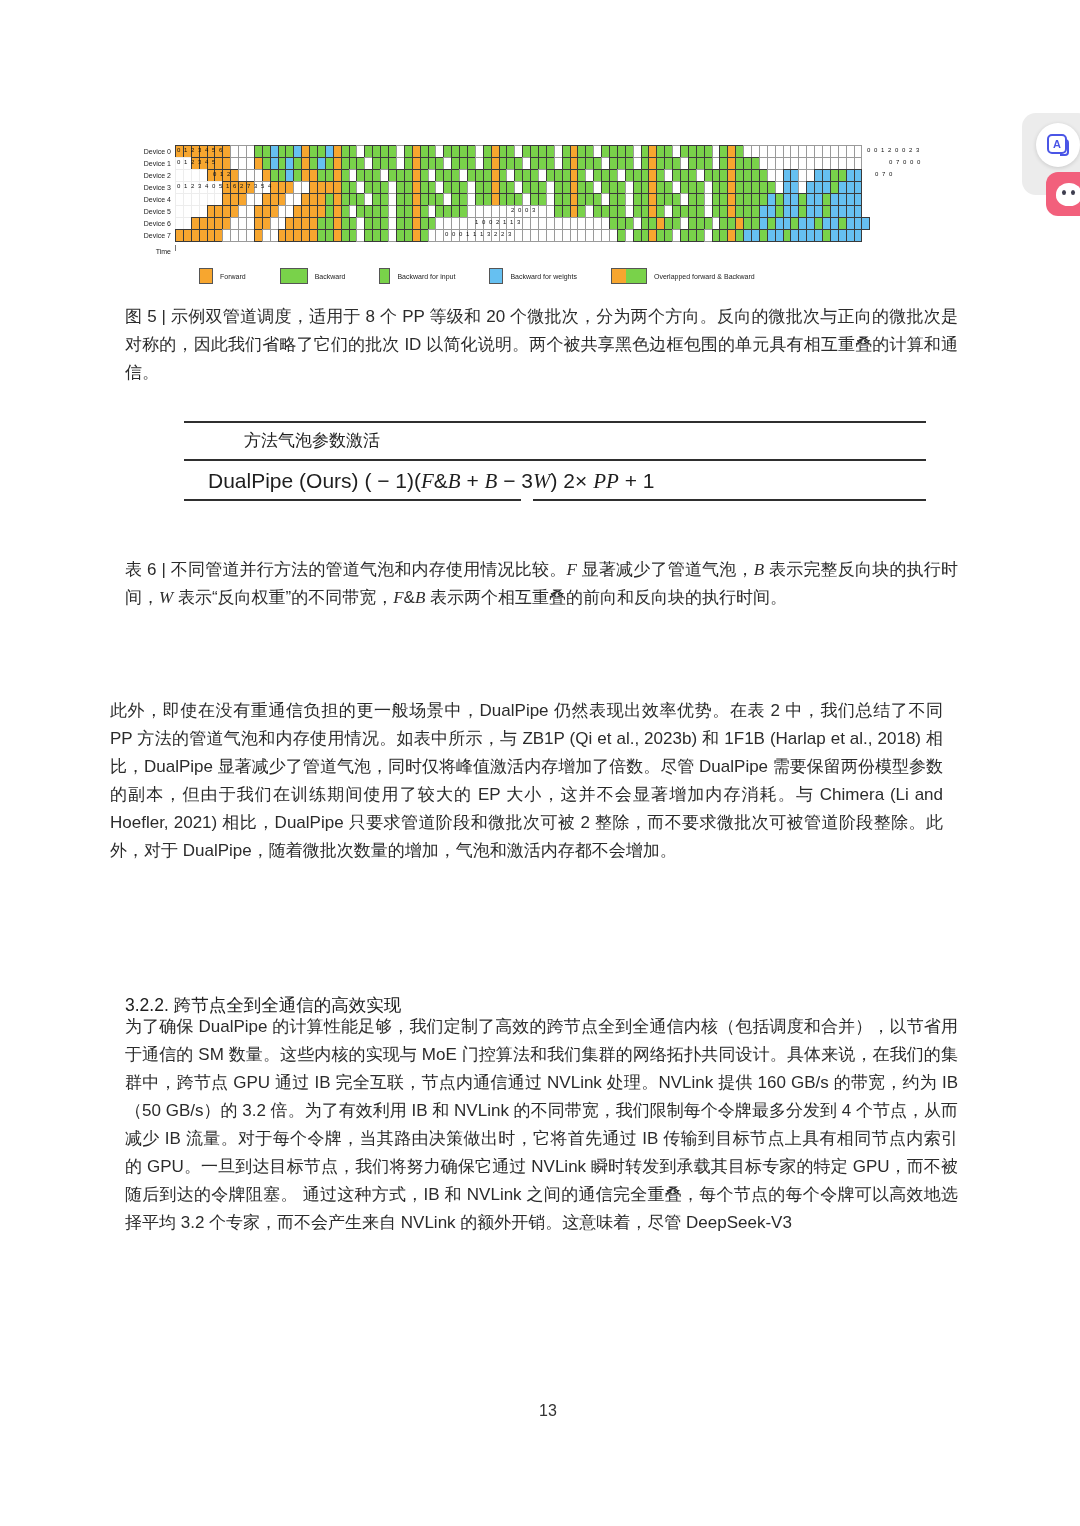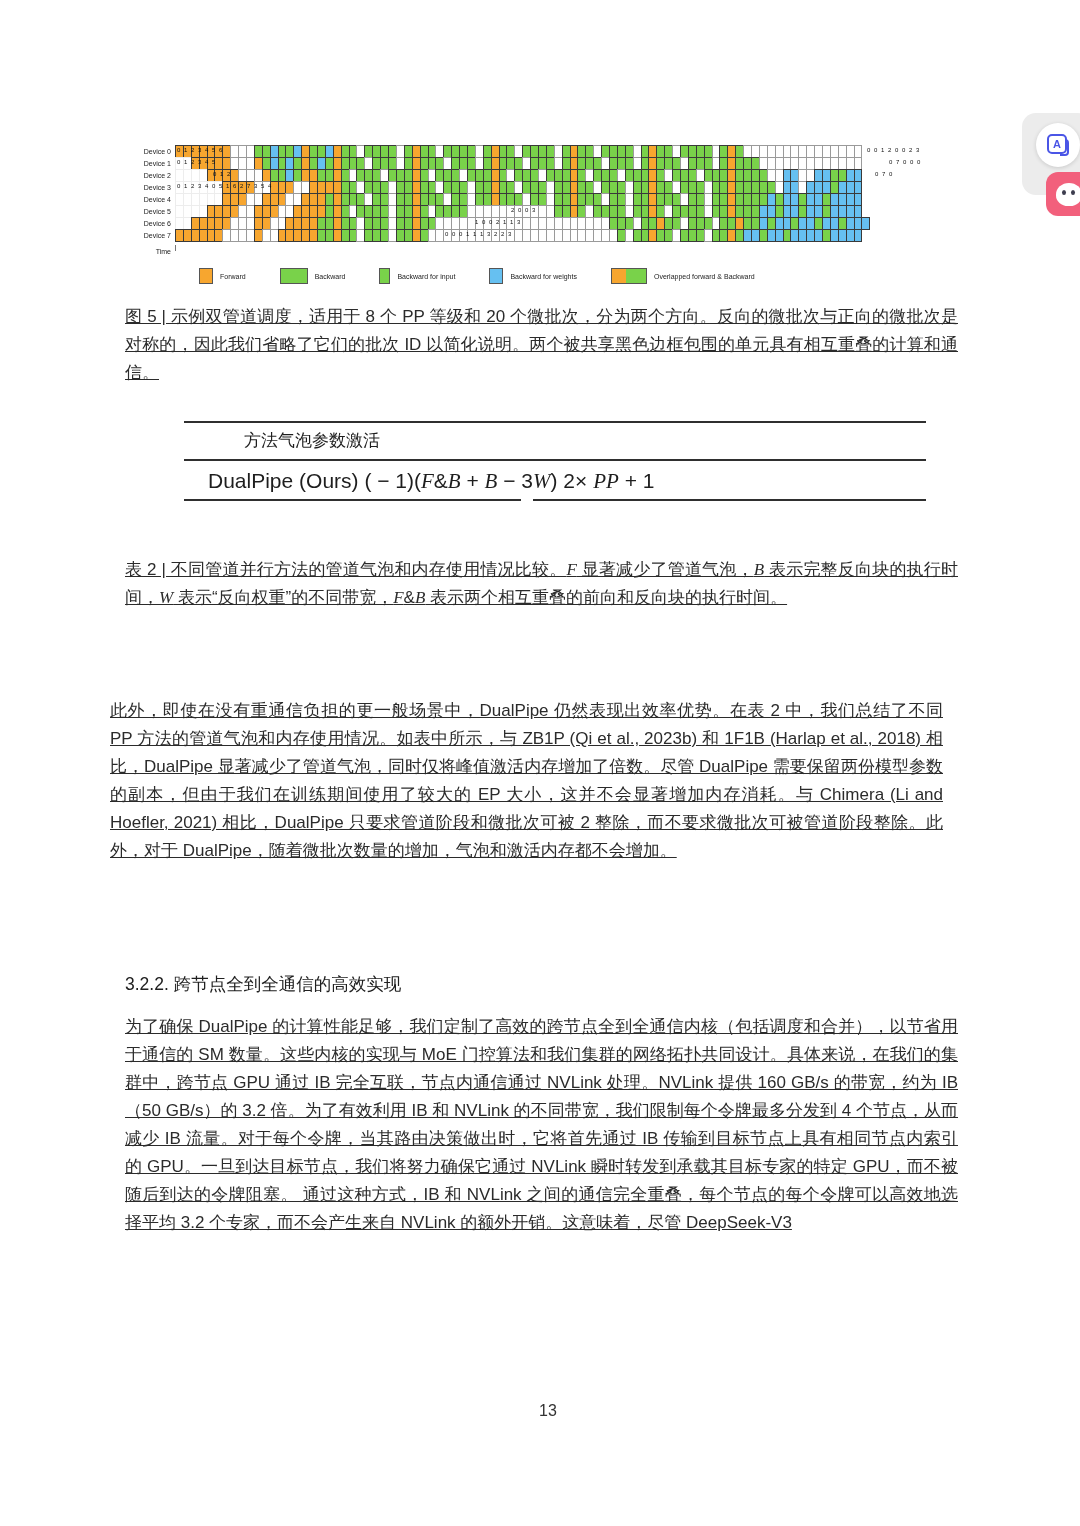--- a/index.html
+++ b/index.html
@@ -2,21 +2,21 @@
 <html><head>
 <meta charset="utf-8">
 <style>
   html,body{margin:0;padding:0;}
   body{
     width:1080px;height:1526px;position:relative;overflow:hidden;
     background:#ffffff;color:#262626;
     font-family:"Liberation Sans","DejaVu Sans",sans-serif;
   }
   .abs{position:absolute;}
-  .body-text{font-size:17px;line-height:28px;text-align:justify;color:#2b2b2b;text-decoration:underline;}
+  .body-text{font-size:17px;line-height:28px;text-align:justify;color:#2b2b2b;}
   i{font-family:"Liberation Serif","DejaVu Serif",serif;font-style:italic;}
 
   
   #figure{left:125px;top:146px;width:840px;}
   .fg-row{display:flex;align-items:stretch;height:13px;margin-top:-1px;}
   .fg-label{width:46px;font-size:7px;line-height:13px;text-align:right;padding-right:4px;color:#222;flex:none;white-space:nowrap;}
   .fg-cells{display:flex;position:relative;}
   .cell{width:8.9px;height:13px;box-sizing:border-box;flex:none;}
   .cell + .cell{margin-left:-1px;}
   .cO{background:#F7A62F;border:1px solid #3a3a3a;}
@@ -46,21 +46,21 @@
   .t-row2{height:38px;line-height:40px;padding-left:24px;font-size:21px;color:#1e1e1e;}
   .t-bottom{display:flex;gap:12px;}
   .t-bottom .t-rule{flex:none;}
   .t-b-left{width:337px;}
   .t-b-right{width:393px;}
 
   #tbl-caption{left:125px;top:556px;width:833px;}
 
   
   #para1{left:110px;top:697px;width:833px;}
-  #heading322{left:125px;top:972px;width:833px;font-size:17.5px;color:#202020;}
+  #heading322{left:125px;top:993px;width:833px;font-size:17.5px;color:#202020;}
   #para2{left:125px;top:1013px;width:833px;}
   #page-number{left:8px;top:1402px;width:1080px;text-align:center;font-size:16px;color:#333;}
 
   
   #widget-panel{left:1022px;top:113px;width:70px;height:82px;background:#ececec;border-radius:14px;}
   #translate-btn{left:1036px;top:123px;width:44px;height:44px;background:#ffffff;border-radius:50%;
     box-shadow:0 1px 4px rgba(0,0,0,.15);display:flex;align-items:center;justify-content:center;cursor:pointer;}
   .tr-icon{position:relative;width:22px;height:22px;}
   .tr-front{position:absolute;left:0;top:0;width:16px;height:16px;border:2px solid #4a55e6;border-radius:5px;
     font-size:11px;font-weight:bold;color:#4a55e6;text-align:center;line-height:16px;background:#fff;z-index:2;}
@@ -859,21 +859,21 @@
   <div class="t-rule"></div>
   <div class="t-header">方法气泡参数激活</div>
   <div class="t-rule"></div>
   <div class="t-row2"><span>DualPipe (Ours) ( − 1)(</span><i>F</i><span>&amp;</span><i>B</i><span> + </span><i>B</i><span> − 3</span><i>W</i><span>) 2× </span><i>PP</i><span> + 1</span></div>
   <div class="t-bottom">
     <div class="t-rule t-b-left"></div>
     <div class="t-rule t-b-right"></div>
   </div>
 </div>
 
-<div id="tbl-caption" class="abs body-text"><span>表 2 | 不同管道并行方法的管道气泡和内存使用情况比较。</span><i>F</i><span> 显著减少了管道气泡，</span><i>B</i><span> 表示完整反向块的执行时间，</span><i>W</i><span> 表示“反向权重”的不同带宽，</span><i>F</i><span>&amp;</span><i>B</i><span> 表示两个相互重叠的前向和反向块的执行时间。</span></div>
+<div id="tbl-caption" class="abs body-text"><span>表 6 | 不同管道并行方法的管道气泡和内存使用情况比较。</span><i>F</i><span> 显著减少了管道气泡，</span><i>B</i><span> 表示完整反向块的执行时间，</span><i>W</i><span> 表示“反向权重”的不同带宽，</span><i>F</i><span>&amp;</span><i>B</i><span> 表示两个相互重叠的前向和反向块的执行时间。</span></div>
 
 <div id="para1" class="abs body-text">此外，即使在没有重通信负担的更一般场景中，DualPipe 仍然表现出效率优势。在表 2 中，我们总结了不同 PP 方法的管道气泡和内存使用情况。如表中所示，与 ZB1P (Qi et al., 2023b) 和 1F1B (Harlap et al., 2018) 相比，DualPipe 显著减少了管道气泡，同时仅将峰值激活内存增加了倍数。尽管 DualPipe 需要保留两份模型参数的副本，但由于我们在训练期间使用了较大的 EP 大小，这并不会显著增加内存消耗。与 Chimera (Li and Hoefler, 2021) 相比，DualPipe 只要求管道阶段和微批次可被 2 整除，而不要求微批次可被管道阶段整除。此外，对于 DualPipe，随着微批次数量的增加，气泡和激活内存都不会增加。</div>
 
 <div id="heading322" class="abs">3.2.2. 跨节点全到全通信的高效实现</div>
 
 <div id="para2" class="abs body-text">为了确保 DualPipe 的计算性能足够，我们定制了高效的跨节点全到全通信内核（包括调度和合并），以节省用于通信的 SM 数量。这些内核的实现与 MoE 门控算法和我们集群的网络拓扑共同设计。具体来说，在我们的集群中，跨节点 GPU 通过 IB 完全互联，节点内通信通过 NVLink 处理。NVLink 提供 160 GB/s 的带宽，约为 IB（50 GB/s）的 3.2 倍。为了有效利用 IB 和 NVLink 的不同带宽，我们限制每个令牌最多分发到 4 个节点，从而减少 IB 流量。对于每个令牌，当其路由决策做出时，它将首先通过 IB 传输到目标节点上具有相同节点内索引的 GPU。一旦到达目标节点，我们将努力确保它通过 NVLink 瞬时转发到承载其目标专家的特定 GPU，而不被随后到达的令牌阻塞。 通过这种方式，IB 和 NVLink 之间的通信完全重叠，每个节点的每个令牌可以高效地选择平均 3.2 个专家，而不会产生来自 NVLink 的额外开销。这意味着，尽管 DeepSeek-V3</div>
 
 <div id="page-number" class="abs">13</div>
 
 <div id="widget-panel" class="abs"></div>

